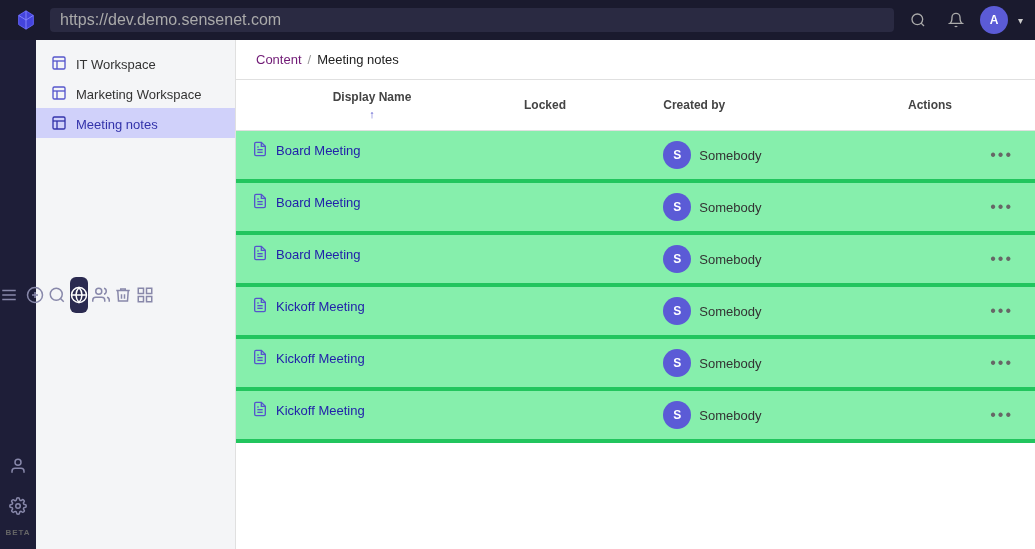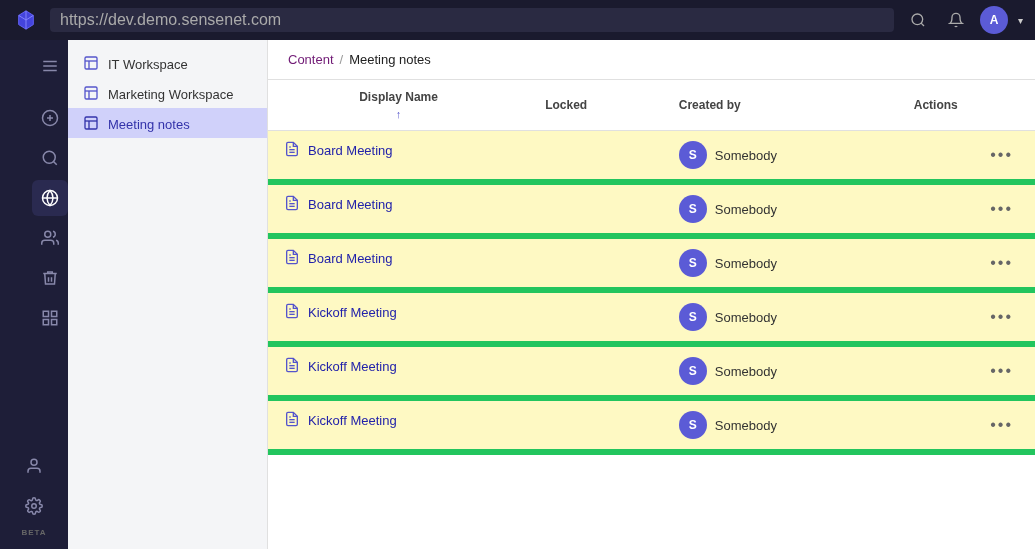--- a/index.html
+++ b/index.html
@@ -56,25 +56,25 @@
 
     
     .main-container {
       display: flex;
       flex: 1;
       overflow: hidden;
     }
 
     
     .icon-sidebar {
-      width: 68px;
+      width: 36px;
       background: #1e1e38;
       display: flex;
-      flex-direction: column;
-      align-items: flex-end;
+      flex-direction: row;
+      align-items: center;
       padding: 8px 0;
       gap: 4px;
       position: relative;
     }
     .icon-sidebar-item {
       width: 36px; height: 36px;
       border-radius: 6px;
       display: flex; align-items: center; justify-content: center;
       color: #8888aa;
       cursor: pointer;
@@ -162,22 +162,22 @@
       padding: 10px 16px;
       text-align: left;
       font-weight: 600;
       color: #444;
       font-size: 12px;
       white-space: nowrap;
     }
     .th-display { display: flex; align-items: center; gap: 4px; flex-direction: column; }
     .sort-icon { color: #5555cc; font-size: 11px; }
     tbody tr {
-      border-bottom: 6px solid #22c55e;
-      background: #fef9c3;
+      border-bottom: 4px solid #22c55e;
+      background: #86efac;
     }
     .td-name {
       display: flex;
       align-items: center;
       gap: 8px;
       padding: 10px 16px;
       color: #222;
     }
     .td-name-icon { color: #5555cc; font-size: 14px; flex-shrink: 0; }
     .td-locked { padding: 10px 16px; color: #777; }

